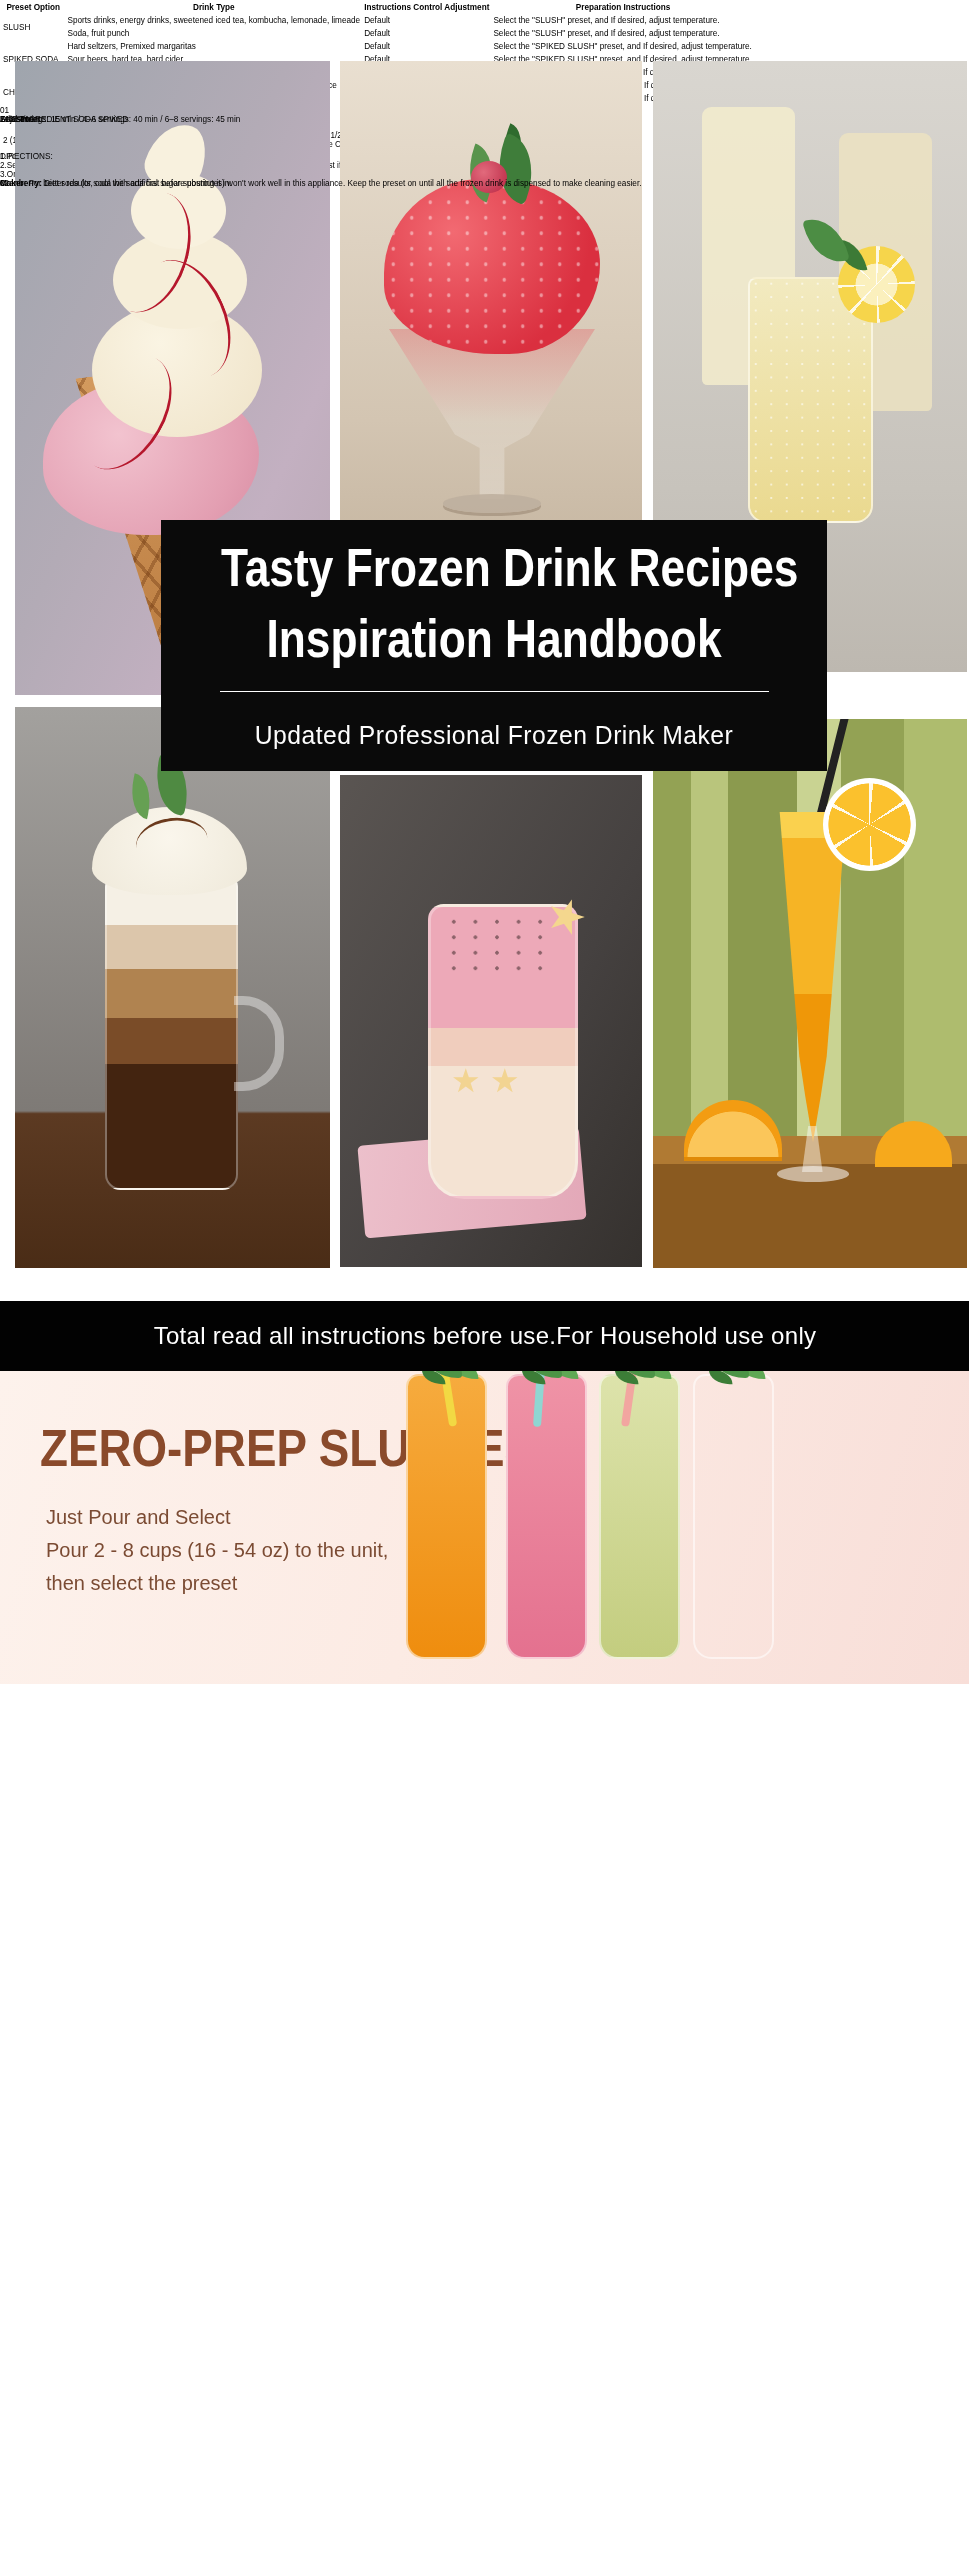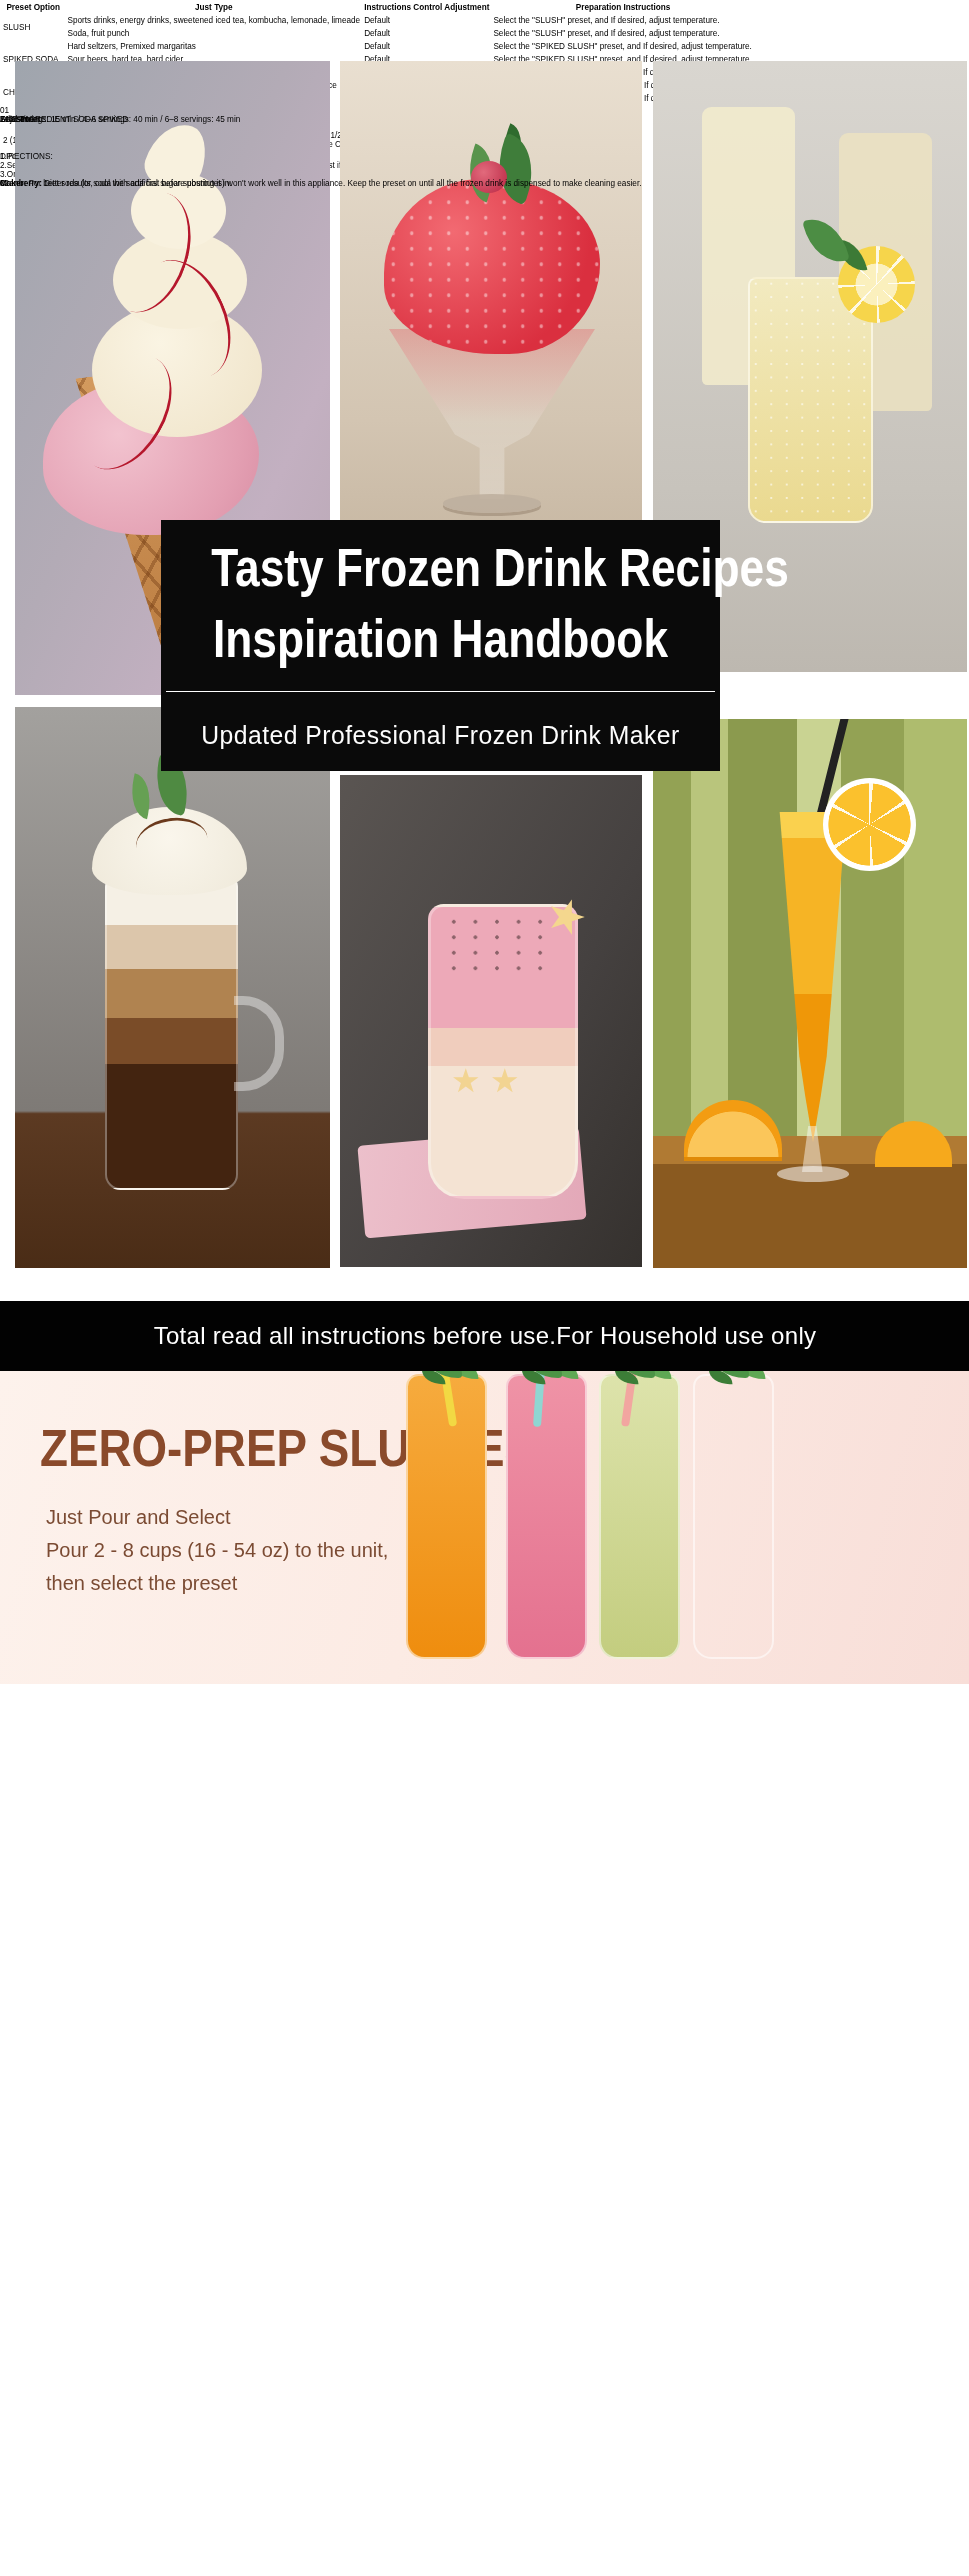--- a/index.html
+++ b/index.html
@@ -85,21 +85,21 @@
   .p6 .foot{left:124px;top:447px;width:72px;height:15.5px;background:rgba(255,255,255,.55);border-radius:50%;}
   .p6 .wheel{left:170px;top:59px;width:93px;height:93px;border-radius:50%;
      background:
       conic-gradient(rgba(255,255,255,.9) 0 5deg,transparent 5deg 55deg,rgba(255,255,255,.9) 55deg 60deg,transparent 60deg 115deg,rgba(255,255,255,.9) 115deg 120deg,transparent 120deg 175deg,rgba(255,255,255,.9) 175deg 180deg,transparent 180deg 235deg,rgba(255,255,255,.9) 235deg 240deg,transparent 240deg 295deg,rgba(255,255,255,.9) 295deg 300deg,transparent 300deg),
       radial-gradient(circle,#fbc12d 0 62%,#fff 63% 72%,#f59d0c 73%);}
   .p6 .strawb{left:170px;top:-15.5px;width:8.2px;height:170px;background:#222;transform:rotate(14deg);border-radius:4.1px;}
   .p6 .half1{left:31px;top:381px;width:98px;height:57px;background:radial-gradient(circle at 50% 100%,#fbc65a 0 60%,#f39c12 61%);border-radius:49px 49px 0 0;border-bottom:4.1px solid #e08a07;}
   .p6 .half2{left:222px;top:402px;width:77px;height:46px;background:#f6a91c;border-radius:39px 39px 0 0;}
 
   
-  .title-box{left:161px;top:520px;width:559px;height:251px;background:#0a0a0a;color:#fff;text-align:center;}
+  .title-box{left:161px;top:520px;width:666px;height:251px;background:#0a0a0a;color:#fff;text-align:center;}
   .title-line{font-weight:700;font-size:54px;line-height:71px;transform:scaleX(.82);transform-origin:center;white-space:nowrap;}
   .title-line.first{margin-top:12.4px;}
   .title-divider{width:549px;height:1.5px;background:#ffffff;margin:16.5px auto 0 auto;}
   .title-sub{margin-top:28px;font-size:26px;font-weight:400;letter-spacing:0.5px;color:#fdfdfd;transform:scaleX(.95);transform-origin:center;white-space:nowrap;}
 
   
   .banner{left:0;top:1301px;width:970px;height:70px;background:#020202;color:#ffffff;
           font-size:24px;line-height:70px;text-align:center;letter-spacing:0.3px;transform-origin:center;}
 
   
@@ -304,21 +304,21 @@
     <colgroup>
         <col class="c1">
         <col class="c2">
         <col class="c3">
         <col class="c4">
       </colgroup>
     <thead>
       <tr class="h-head">
         <th>Preset
 Option</th>
-        <th>Just Type</th>
+        <th>Drink Type</th>
         <th>Instructions
 Control Adjustment</th>
         <th>Preparation Instructions</th>
       </tr>
     </thead>
     <tbody>
       <tr class="h1">
         <td rowspan="2">
           <div class="ic ic-slush">
             <i class="mound"></i>

